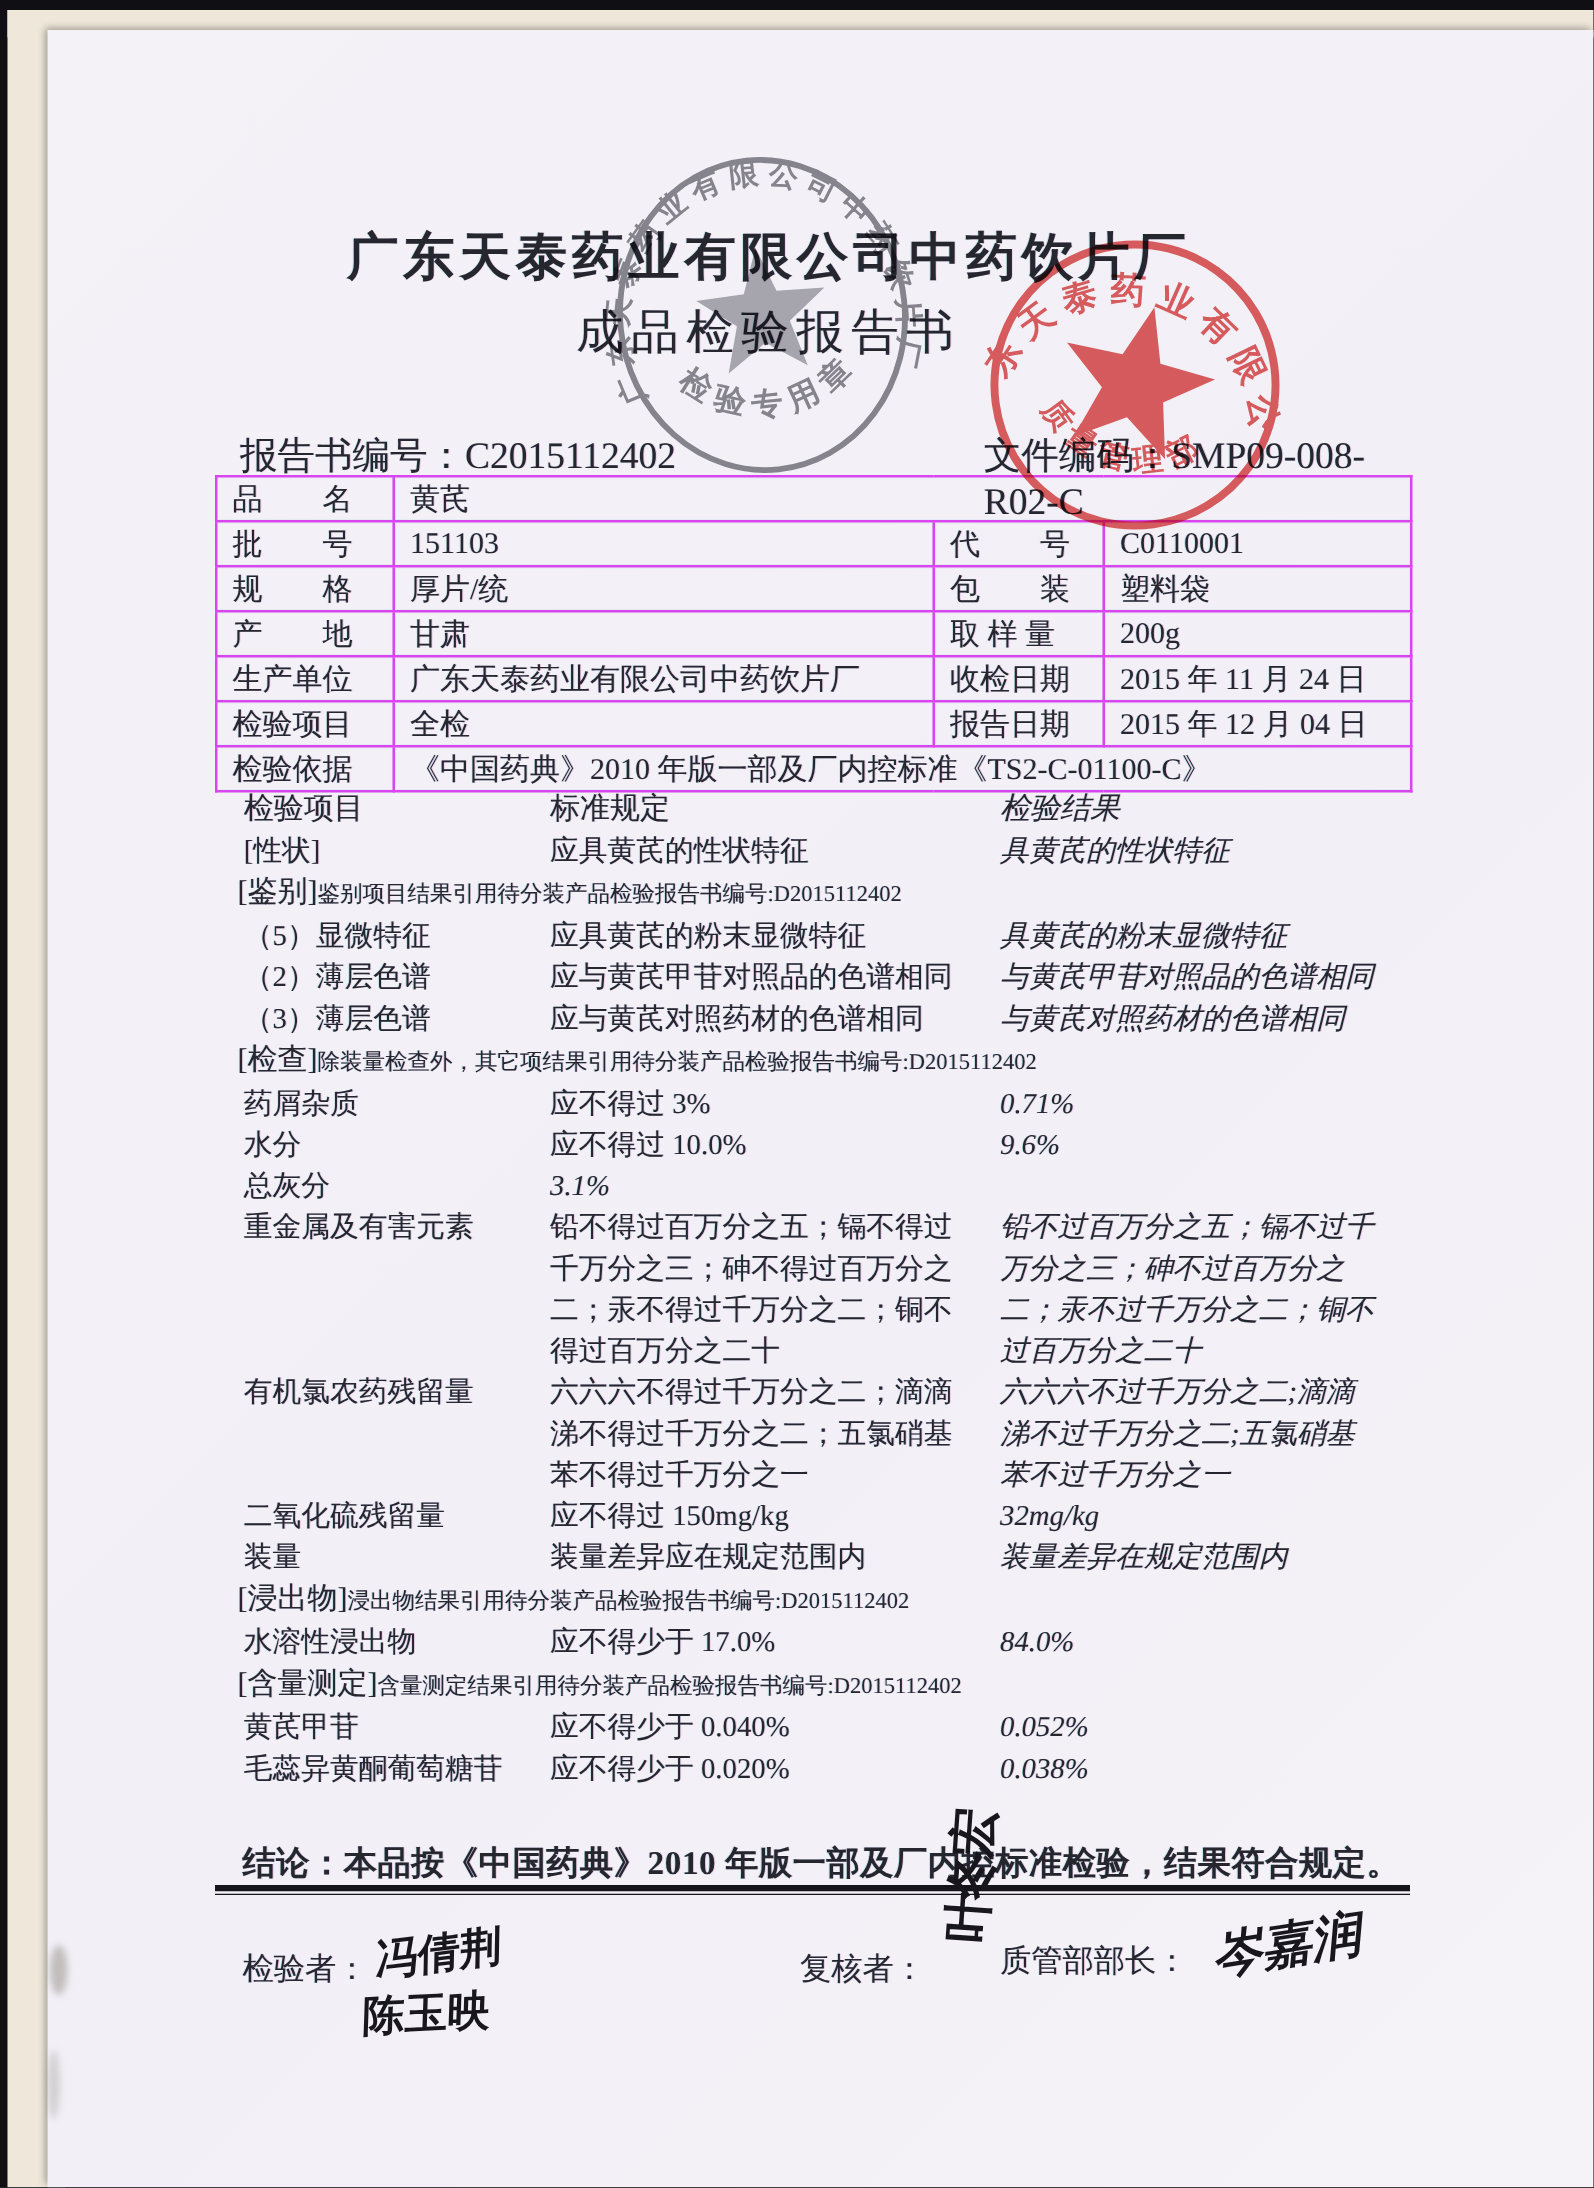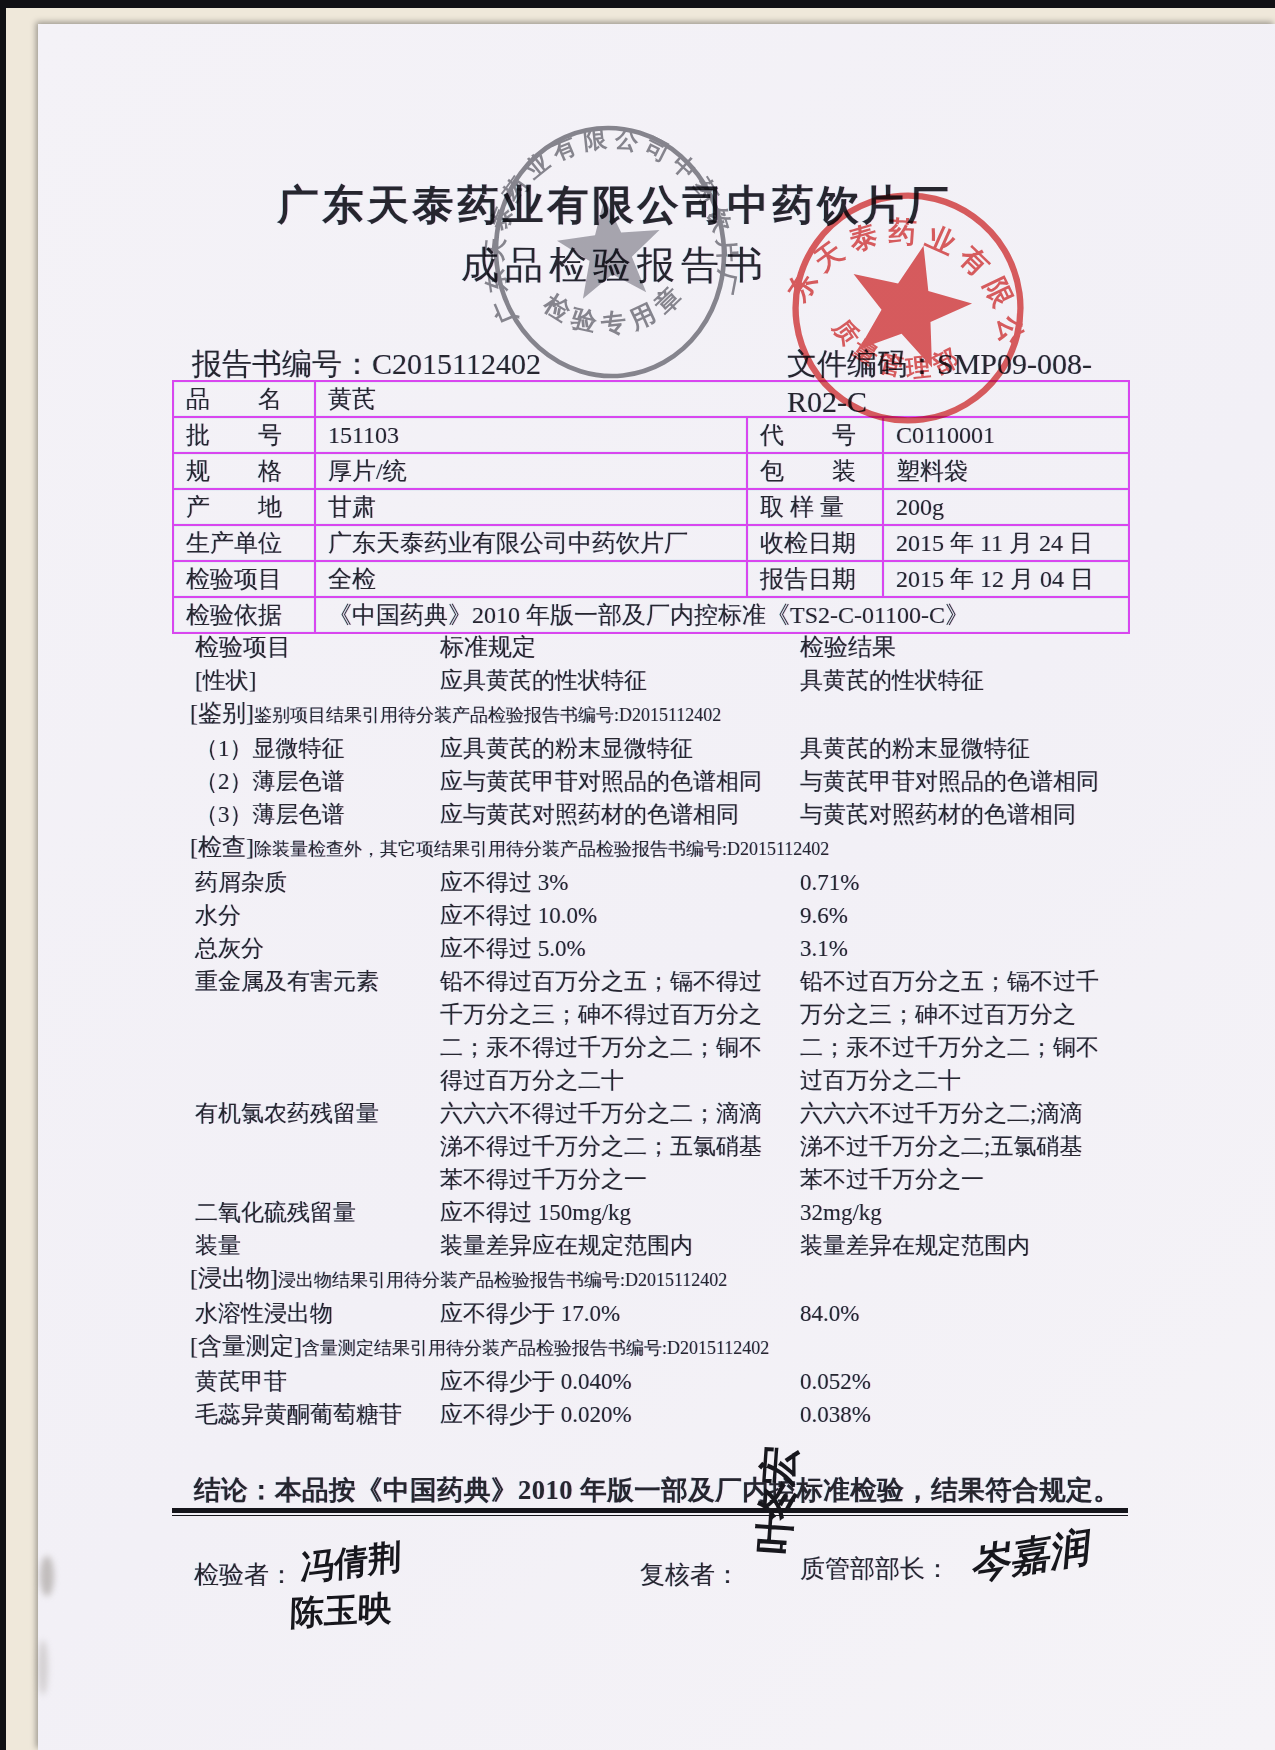--- a/index.html
+++ b/index.html
@@ -25,21 +25,21 @@
   .id-right { position:absolute; left:615px; top:0; }
 
   table.info { position:absolute; left:172px; top:380px; width:956px; border-collapse:collapse;
     font-size:24px; z-index:3; table-layout:fixed; }
   table.info td { border:2px solid #d946ef; height:34px; padding:1px 12px; overflow:hidden; white-space:nowrap;
     box-shadow:inset 0 0 0 .5px rgba(0,160,180,.12);font-family:Liberation Serif, serif; }
 
   .results { position:absolute; left:172px; top:631px; width:956px; z-index:3; font-size:23px; line-height:33px; z-index:3; }
   .res-row { display:grid; grid-template-columns:245px 360px 327px; padding-left:23px; }
   .res-row .cell.standard { max-width:330px; }
-  .res-row .cell.result  { max-width:300px; }
+  .res-row .cell.result  { max-width:300px;font-style:italic; }
   .res-head { font-size:24px; }
   .note-row { padding-left:18px; white-space:nowrap; }
   .note-term { font-size:24px; }
   .note-text { font-size:18px; }
 
   .conclusion { position:absolute; left:172px; top:1472px; width:956px; z-index:3;
     font-size:26.5px; font-weight:bold; padding-left:22px; letter-spacing:.5px; }
   .rule { position:absolute; left:172px; top:1508px; width:956px; height:8px; z-index:3;
     border-top:5px solid #15151b; border-bottom:1.5px solid #15151b; }
 
@@ -160,21 +160,21 @@
       <div class="cell result">检验结果</div>
     </div>
     <div id="results-rows">
         <div class="res-row">
           <div class="cell item">[性状]</div>
           <div class="cell standard">应具黄芪的性状特征</div>
           <div class="cell result">具黄芪的性状特征</div>
         </div>
         <div class="note-row"><span class="note-term">[鉴别]</span><span class="note-text">鉴别项目结果引用待分装产品检验报告书编号:D2015112402</span></div>
         <div class="res-row">
-          <div class="cell item">（1）显微特征</div>
+          <div class="cell item">（5）显微特征</div>
           <div class="cell standard">应具黄芪的粉末显微特征</div>
           <div class="cell result">具黄芪的粉末显微特征</div>
         </div>
         <div class="res-row">
           <div class="cell item">（2）薄层色谱</div>
           <div class="cell standard">应与黄芪甲苷对照品的色谱相同</div>
           <div class="cell result">与黄芪甲苷对照品的色谱相同</div>
         </div>
         <div class="res-row">
           <div class="cell item">（3）薄层色谱</div>
@@ -187,21 +187,20 @@
           <div class="cell standard">应不得过 3%</div>
           <div class="cell result">0.71%</div>
         </div>
         <div class="res-row">
           <div class="cell item">水分</div>
           <div class="cell standard">应不得过 10.0%</div>
           <div class="cell result">9.6%</div>
         </div>
         <div class="res-row">
           <div class="cell item">总灰分</div>
-          <div class="cell standard">应不得过 5.0%</div>
           <div class="cell result">3.1%</div>
         </div>
         <div class="res-row">
           <div class="cell item">重金属及有害元素</div>
           <div class="cell standard">铅不得过百万分之五；镉不得过千万分之三；砷不得过百万分之二；汞不得过千万分之二；铜不得过百万分之二十</div>
           <div class="cell result">铅不过百万分之五；镉不过千万分之三；砷不过百万分之二；汞不过千万分之二；铜不过百万分之二十</div>
         </div>
         <div class="res-row">
           <div class="cell item">有机氯农药残留量</div>
           <div class="cell standard">六六六不得过千万分之二；滴滴涕不得过千万分之二；五氯硝基苯不得过千万分之一</div>

